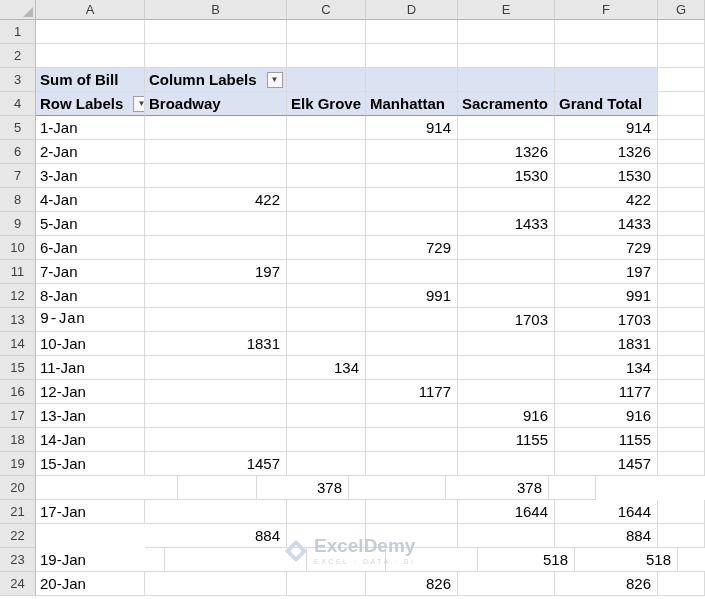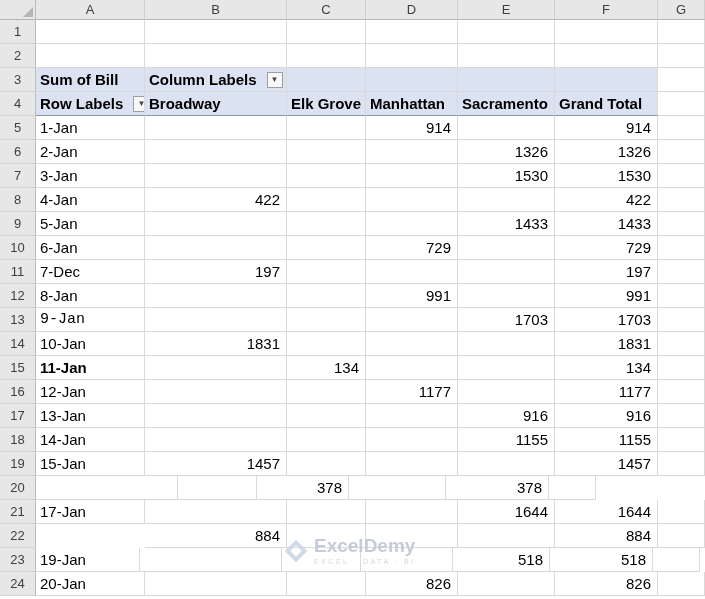--- a/index.html
+++ b/index.html
@@ -155,21 +155,21 @@
         <div class="cell" style="width: 109px;">6-Jan</div>
         <div class="cell num" style="width: 142px;"></div>
         <div class="cell num" style="width: 79px;"></div>
         <div class="cell num" style="width: 92px;">729</div>
         <div class="cell num" style="width: 97px;"></div>
         <div class="cell num" style="width: 103px;">729</div>
         <div class="cell" style="width: 47px;"></div>
       </div>
       <div class="row">
         <div class="rh">11</div>
-        <div class="cell" style="width: 109px;">7-Dec</div>
+        <div class="cell" style="width: 109px;">7-Jan</div>
         <div class="cell num" style="width: 142px;">197</div>
         <div class="cell num" style="width: 79px;"></div>
         <div class="cell num" style="width: 92px;"></div>
         <div class="cell num" style="width: 97px;"></div>
         <div class="cell num" style="width: 103px;">197</div>
         <div class="cell" style="width: 47px;"></div>
       </div>
       <div class="row">
         <div class="rh">12</div>
         <div class="cell" style="width: 109px;">8-Jan</div>
@@ -195,21 +195,21 @@
         <div class="cell" style="width: 109px;">10-Jan</div>
         <div class="cell num" style="width: 142px;">1831</div>
         <div class="cell num" style="width: 79px;"></div>
         <div class="cell num" style="width: 92px;"></div>
         <div class="cell num" style="width: 97px;"></div>
         <div class="cell num" style="width: 103px;">1831</div>
         <div class="cell" style="width: 47px;"></div>
       </div>
       <div class="row">
         <div class="rh">15</div>
-        <div class="cell" style="width: 109px; font-weight: bold;">11-Jan</div>
+        <div class="cell" style="width: 109px;">11-Jan</div>
         <div class="cell num" style="width: 142px;"></div>
         <div class="cell num" style="width: 79px;">134</div>
         <div class="cell num" style="width: 92px;"></div>
         <div class="cell num" style="width: 97px;"></div>
         <div class="cell num" style="width: 103px;">134</div>
         <div class="cell" style="width: 47px;"></div>
       </div>
       <div class="row">
         <div class="rh">16</div>
         <div class="cell" style="width: 109px;">12-Jan</div>
@@ -274,21 +274,21 @@
         <div class="cell" style="width: 109px; margin-top: 40px;">18-Jan</div>
         <div class="cell num" style="width: 142px;">884</div>
         <div class="cell num" style="width: 79px;"></div>
         <div class="cell num" style="width: 92px;"></div>
         <div class="cell num" style="width: 97px;"></div>
         <div class="cell num" style="width: 103px;">884</div>
         <div class="cell" style="width: 47px;"></div>
       </div>
       <div class="row">
         <div class="rh">23</div>
-        <div class="cell" style="width: 104px;">19-Jan</div>
+        <div class="cell" style="width: 129px;">19-Jan</div>
         <div class="cell num" style="width: 142px;"></div>
         <div class="cell num" style="width: 79px;"></div>
         <div class="cell num" style="width: 92px;"></div>
         <div class="cell num" style="width: 97px;">518</div>
         <div class="cell num" style="width: 103px;">518</div>
         <div class="cell" style="width: 47px;"></div>
       </div>
       <div class="row">
         <div class="rh">24</div>
         <div class="cell" style="width: 109px;">20-Jan</div>

